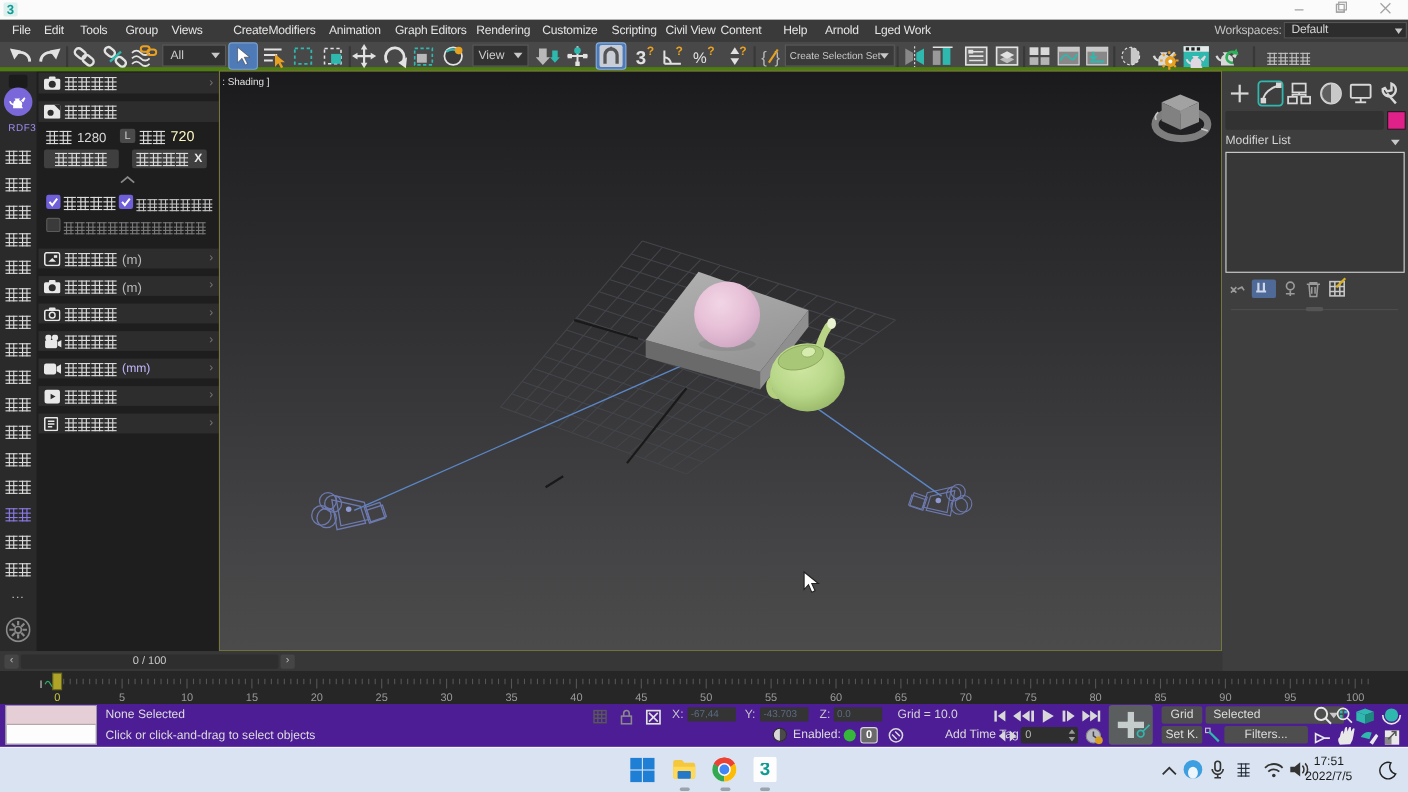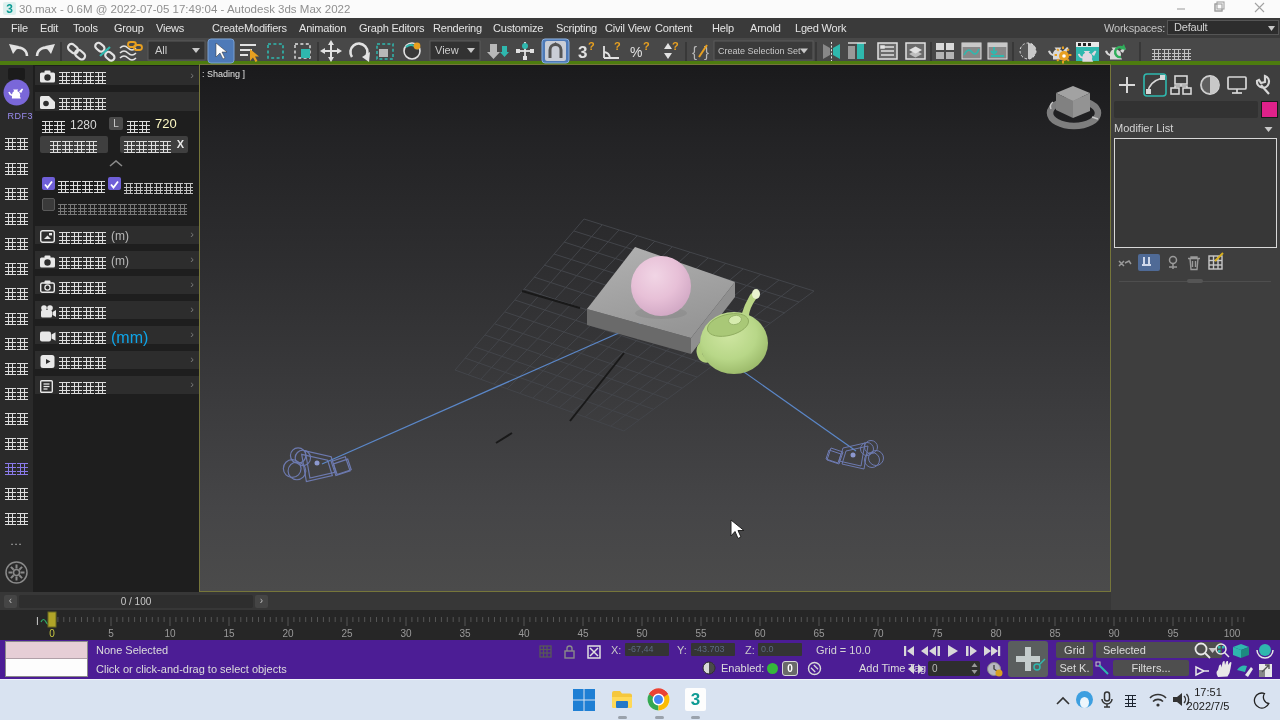--- a/index.html
+++ b/index.html
@@ -59,21 +59,20 @@
 .fld{position:absolute;height:13px;background:#343434;border-radius:1px;color:#5c6a82;font-size:9px;line-height:13px;padding-left:3px;overflow:hidden}
 .btn{position:absolute;background:#4e4e4e;border-radius:2px;color:#dcdcdc;font-size:11px;text-align:center}
 </style></head><body>
 <div id="app">
 
 <div class="ab" id="title">
  <svg class="ab" style="left:3px;top:2px" width="16" height="14" viewBox="0 0 16 14">
         <rect x="0" y="0" width="13" height="13" rx="2" fill="#ddf0ee"></rect>
         <text x="6.5" y="11" font-size="12" font-weight="bold" fill="#0e9b94" text-anchor="middle" font-family="Liberation Sans">3</text>
       </svg>
- <div class="ab" style="left:19px;top:2.5px;font-size:11.5px">30.max - 0.6M @ 2022-07-05 17:49:04 - Autodesk 3ds Max 2022</div>
  <svg class="ab" style="left:1170px;top:0" width="100" height="16" viewBox="0 0 100 16" stroke="#a2a2a2" stroke-width="1.1" fill="none">
         <line x1="7" y1="9" x2="15" y2="9"></line>
         <rect x="45" y="4" width="7" height="7"></rect>
         <rect x="47" y="2" width="7" height="7" fill="#fbfbfb"></rect>
         <rect x="45" y="4" width="7" height="7"></rect>
         <path d="M85 3 L94 12 M94 3 L85 12"></path>
       </svg>
 </div>
 
 <div class="ab" id="menu">
@@ -393,21 +392,21 @@
             <path d="M12.5 7 l3.5 -2 v7 l-3.5 -2 Z" fill="#e8e8e8"></path>
           </svg></span>
         <span style="position:absolute;left:24px;top:3px"><span class="zh"><i></i><i></i><i></i><i></i></span></span>
         <span class="ar" style="top:2px">›</span>
       </div>
       <div class="lrow" style="top:261px;height:18px">
         <span class="ic" style="top:2.5px"><svg width="16" height="13">
             <rect x="0" y="1.5" width="11" height="10" rx="2" fill="#e8e8e8"></rect>
             <path d="M11.5 4.5 l4 -2.3 v8.6 l-4 -2.3 Z" fill="#e8e8e8"></path>
           </svg></span>
-        <span style="position:absolute;left:24px;top:3px"><span class="zh"><i></i><i></i><i></i><i></i></span><span style="position:absolute;left:52px;top:0px;font-size:16px;color:#0ea5e9">(mm)</span></span>
+        <span style="position:absolute;left:24px;top:3px"><span class="zh"><i></i><i></i><i></i><i></i></span><span style="position:absolute;left:52px;top:0px;font-size:11px;color:#c4b5fd">(mm)</span></span>
         <span class="ar" style="top:2px">›</span>
       </div>
       <div class="lrow" style="top:286px;height:18px">
         <span class="ic" style="top:2.5px"><svg width="15" height="13">
             <rect x="0.5" y="0" width="14" height="13" rx="2.5" fill="#e8e8e8"></rect>
             <path d="M6 4 l4.5 2.5 L6 9 Z" fill="#2d2d2d"></path>
           </svg></span>
         <span style="position:absolute;left:24px;top:3px"><span class="zh"><i></i><i></i><i></i><i></i></span></span>
         <span class="ar" style="top:2px">›</span>
       </div>

